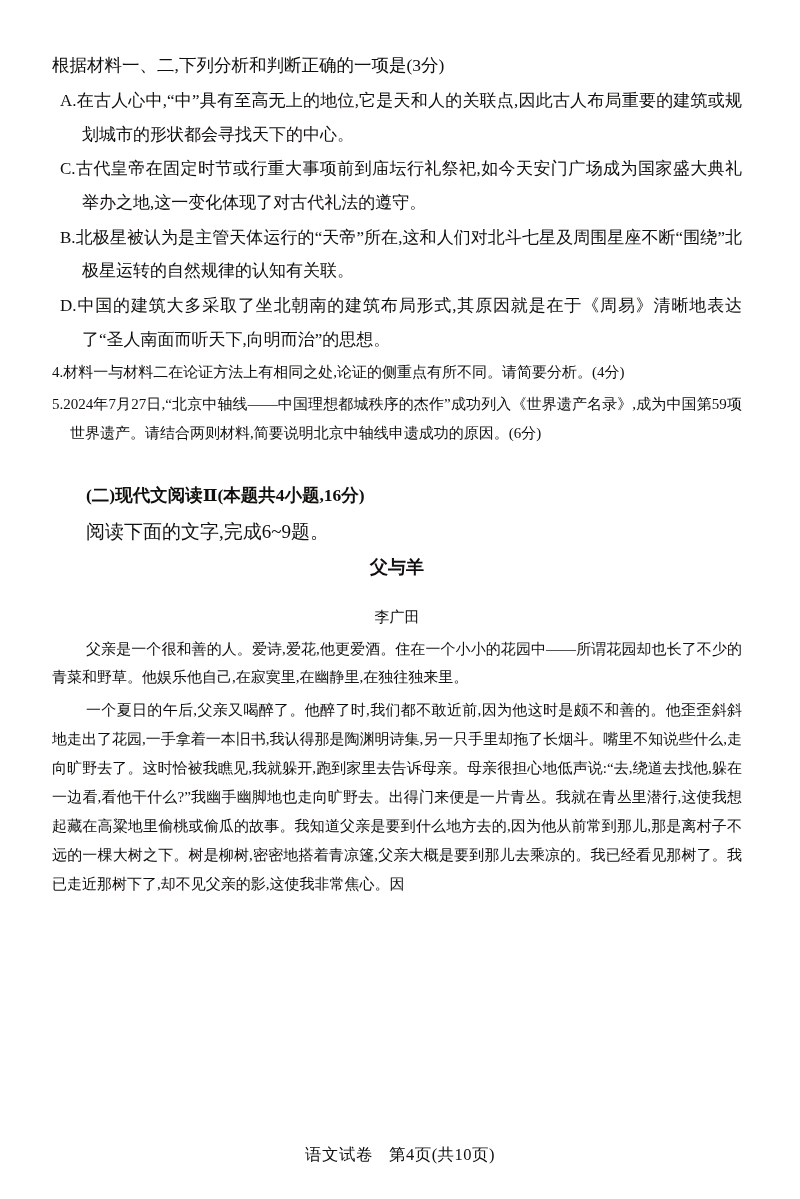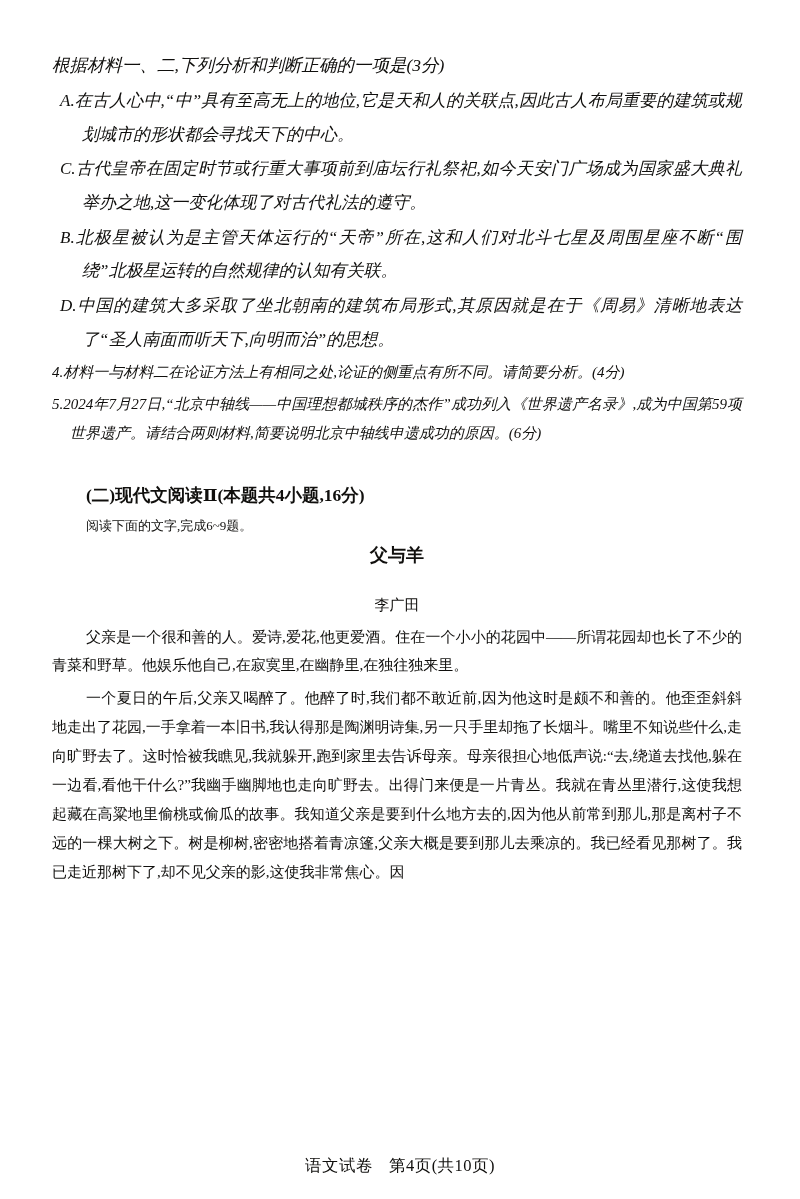--- a/index.html
+++ b/index.html
@@ -16,21 +16,20 @@
   }
   .page {
     width: 800px;
     min-height: 1199px;
     box-sizing: border-box;
     padding: 48px 58px 20px 52px;
     position: relative;
   }
   .q-block {
     margin-bottom: 2px;
-    font-style: italic;
   }
   .q-stem {
     font-size: 17.5px;
     line-height: 1.95;
     text-align: justify;
     text-justify: inter-ideograph;
   }
   .options {
     margin-top: 2px;
   }
@@ -57,21 +56,21 @@
     text-indent: -18px;
   }
   .section-head {
     font-size: 17.5px;
     font-weight: bold;
     line-height: 2.0;
     margin-top: 30px;
     text-indent: 34px;
   }
   .sub-instruction {
-    font-size: 13px;
+    font-size: 19px;
     line-height: 2.0;
     text-indent: 34px;
   }
   .title {
     text-align: center;
     font-size: 18px;
     font-weight: bold;
     line-height: 1.8;
   }
   .author {
@@ -85,21 +84,21 @@
     line-height: 1.93;
     text-align: justify;
     text-justify: inter-ideograph;
     text-indent: 34px;
     margin-top: 4px;
   }
   .footer {
     position: absolute;
     left: 0;
     right: 0;
-    bottom: 22px;
+    bottom: 33px;
     text-align: center;
     font-size: 16.5px;
     letter-spacing: 0.5px;
   }
   .footer .sp { display: inline-block; width: 16px; }
 </style>
 </head>
 <body>
 
 <div class="page">

